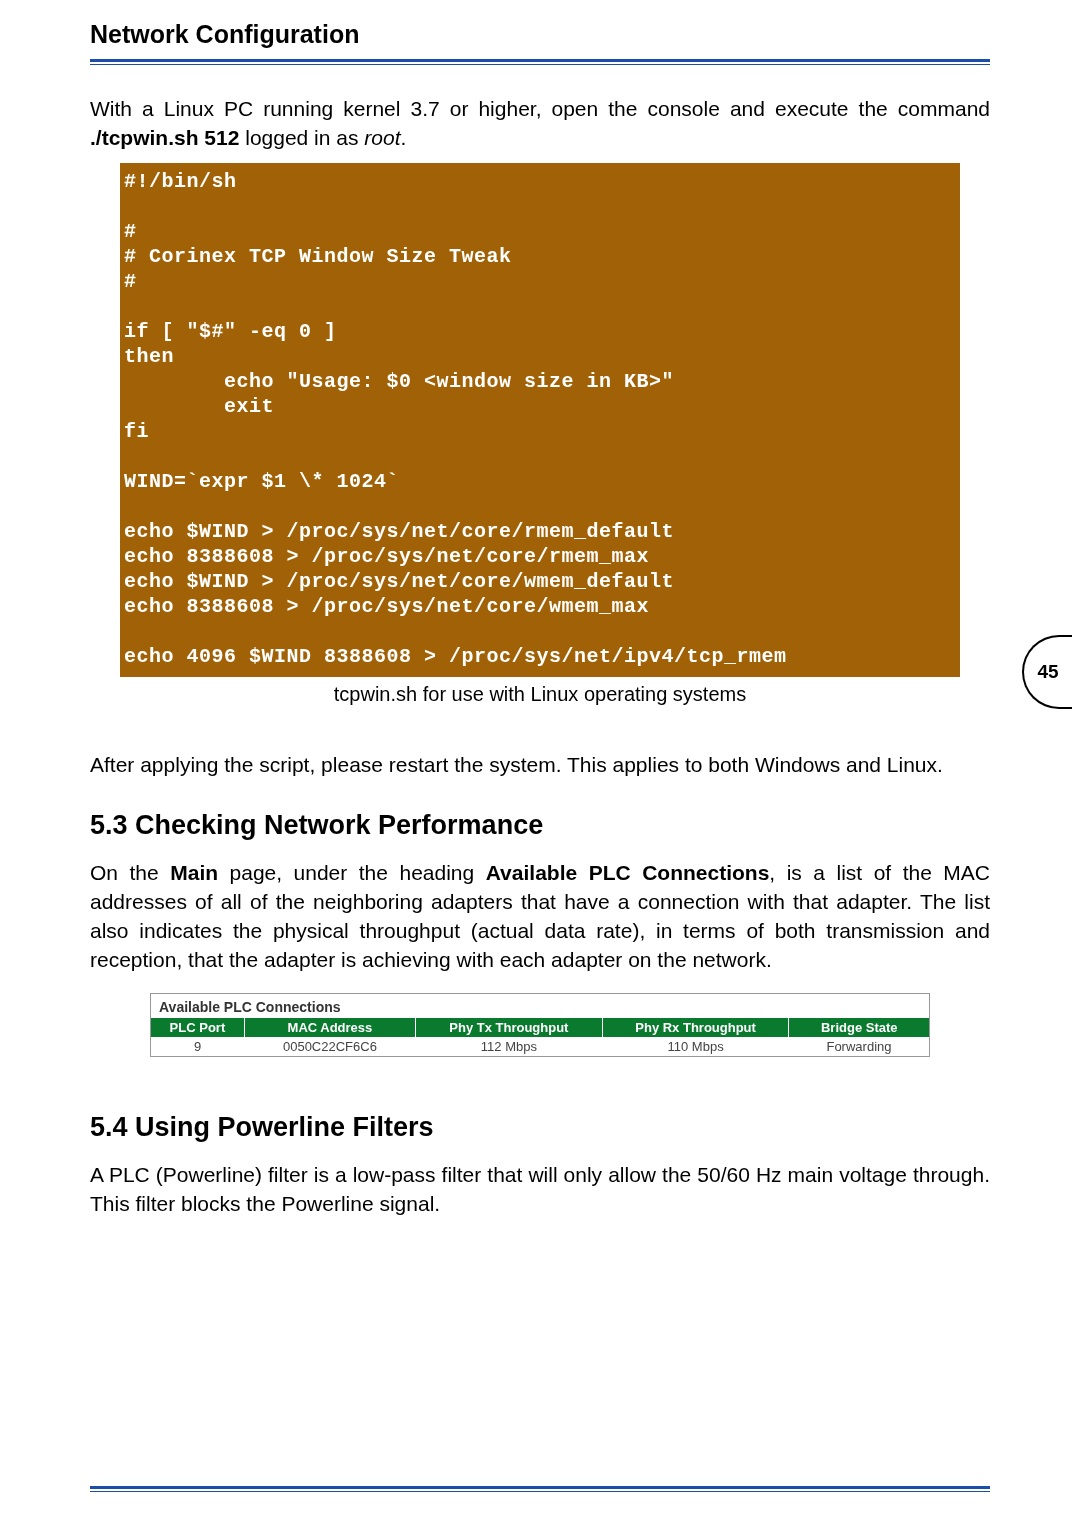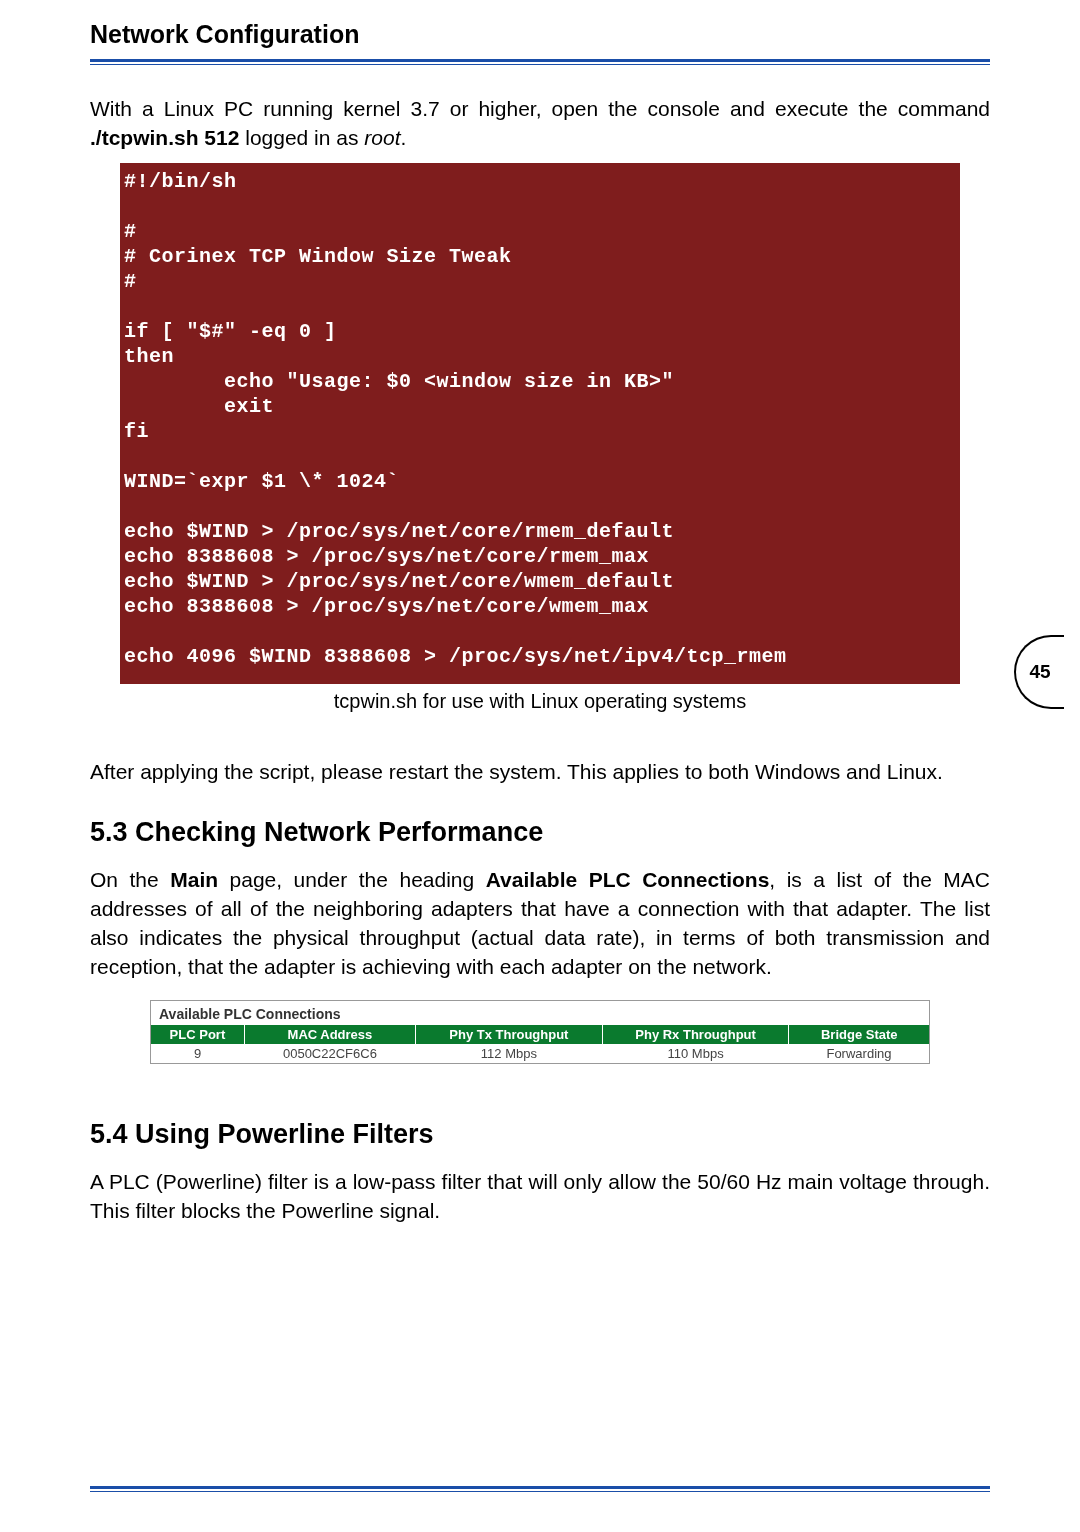--- a/index.html
+++ b/index.html
@@ -39,46 +39,46 @@
     text-align: justify;
     margin-bottom: 10px;
   }
   .bold {
     font-weight: 700;
   }
   .italic {
     font-style: italic;
   }
   .terminal {
-    background: #7f1d1d;
+    background: #a16207;
     color: #fff;
     font-family: "Courier New", monospace;
     font-size: 20px;
     line-height: 1.25;
-    padding: 6px 4px 15px 4px;
+    padding: 6px 4px 8px 4px;
     margin: 10px 30px 6px 30px;
     white-space: pre;
     overflow: hidden;
     font-weight: bold;
     letter-spacing: 0.5px;
   }
   .caption {
     text-align: center;
     font-size: 20px;
     margin-bottom: 45px;
   }
   .section-heading {
     font-size: 27px;
     font-weight: 700;
     margin-top: 30px;
     margin-bottom: 18px;
   }
   .page-thumb {
     position: absolute;
-    right: 16px;
+    right: 8px;
     top: 635px;
     width: 50px;
     height: 74px;
     border: 2px solid #000;
     border-right: none;
     border-radius: 40px 0 0 40px;
     display: flex;
     align-items: center;
     justify-content: center;
     font-size: 19px;

